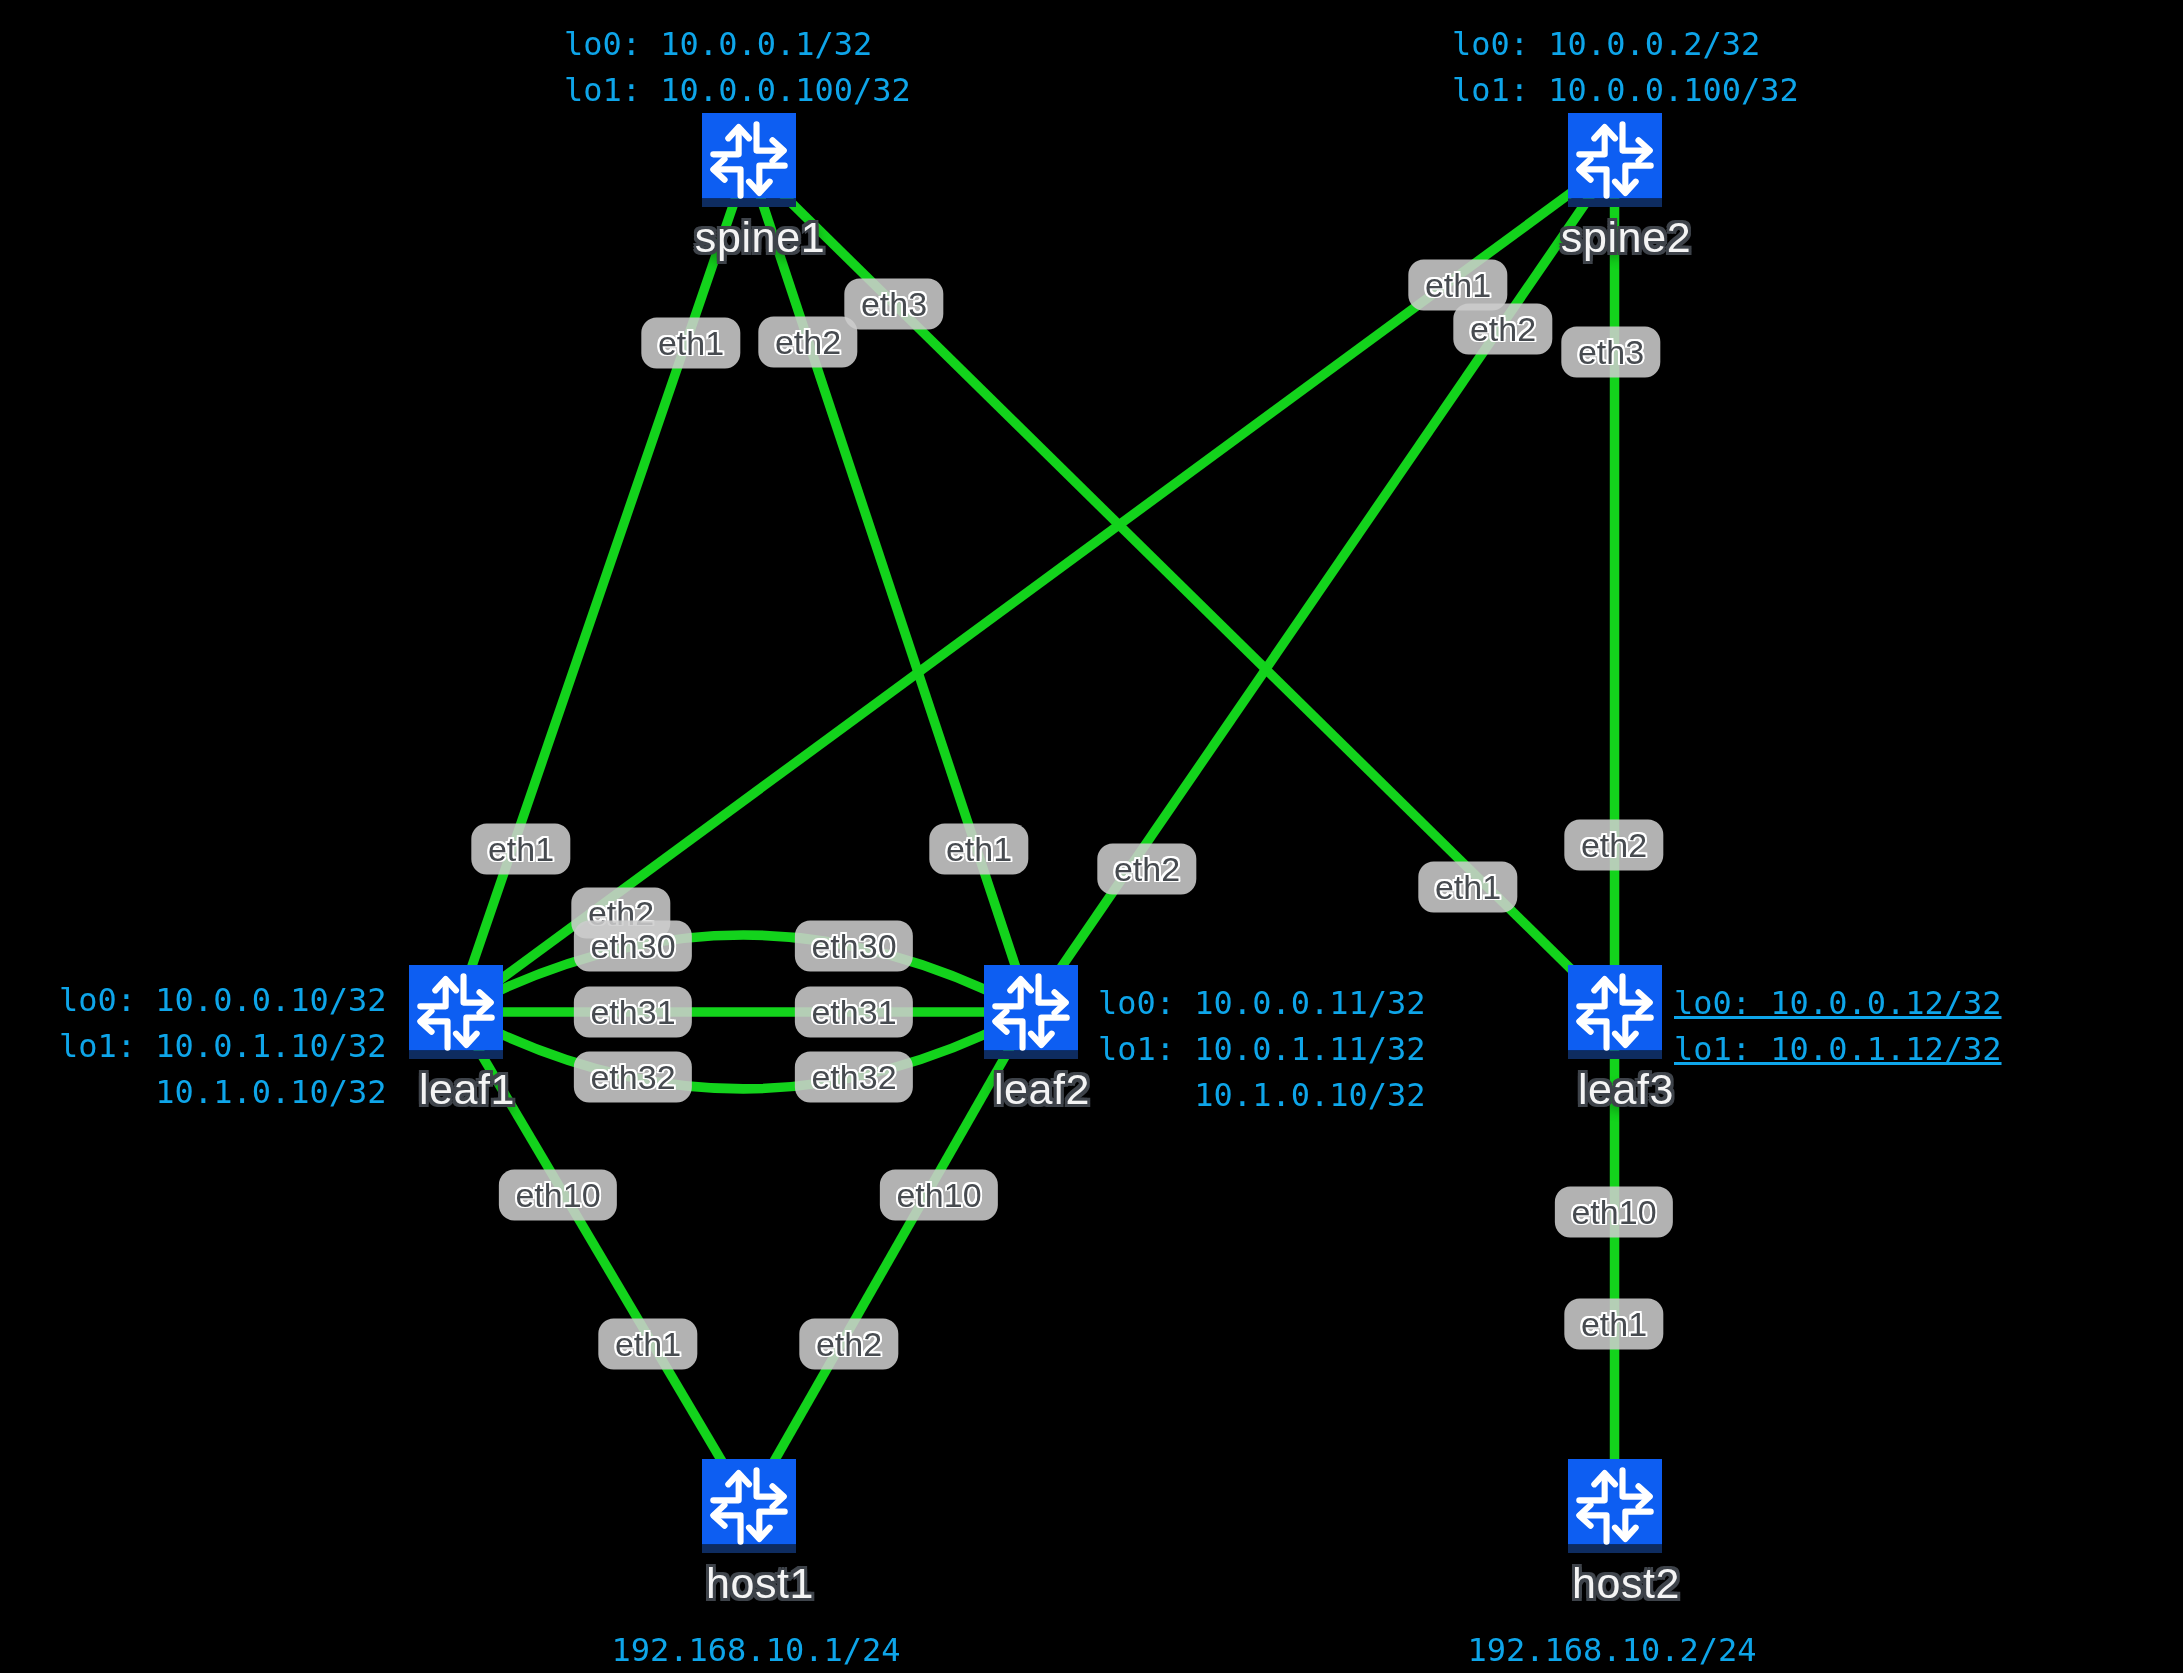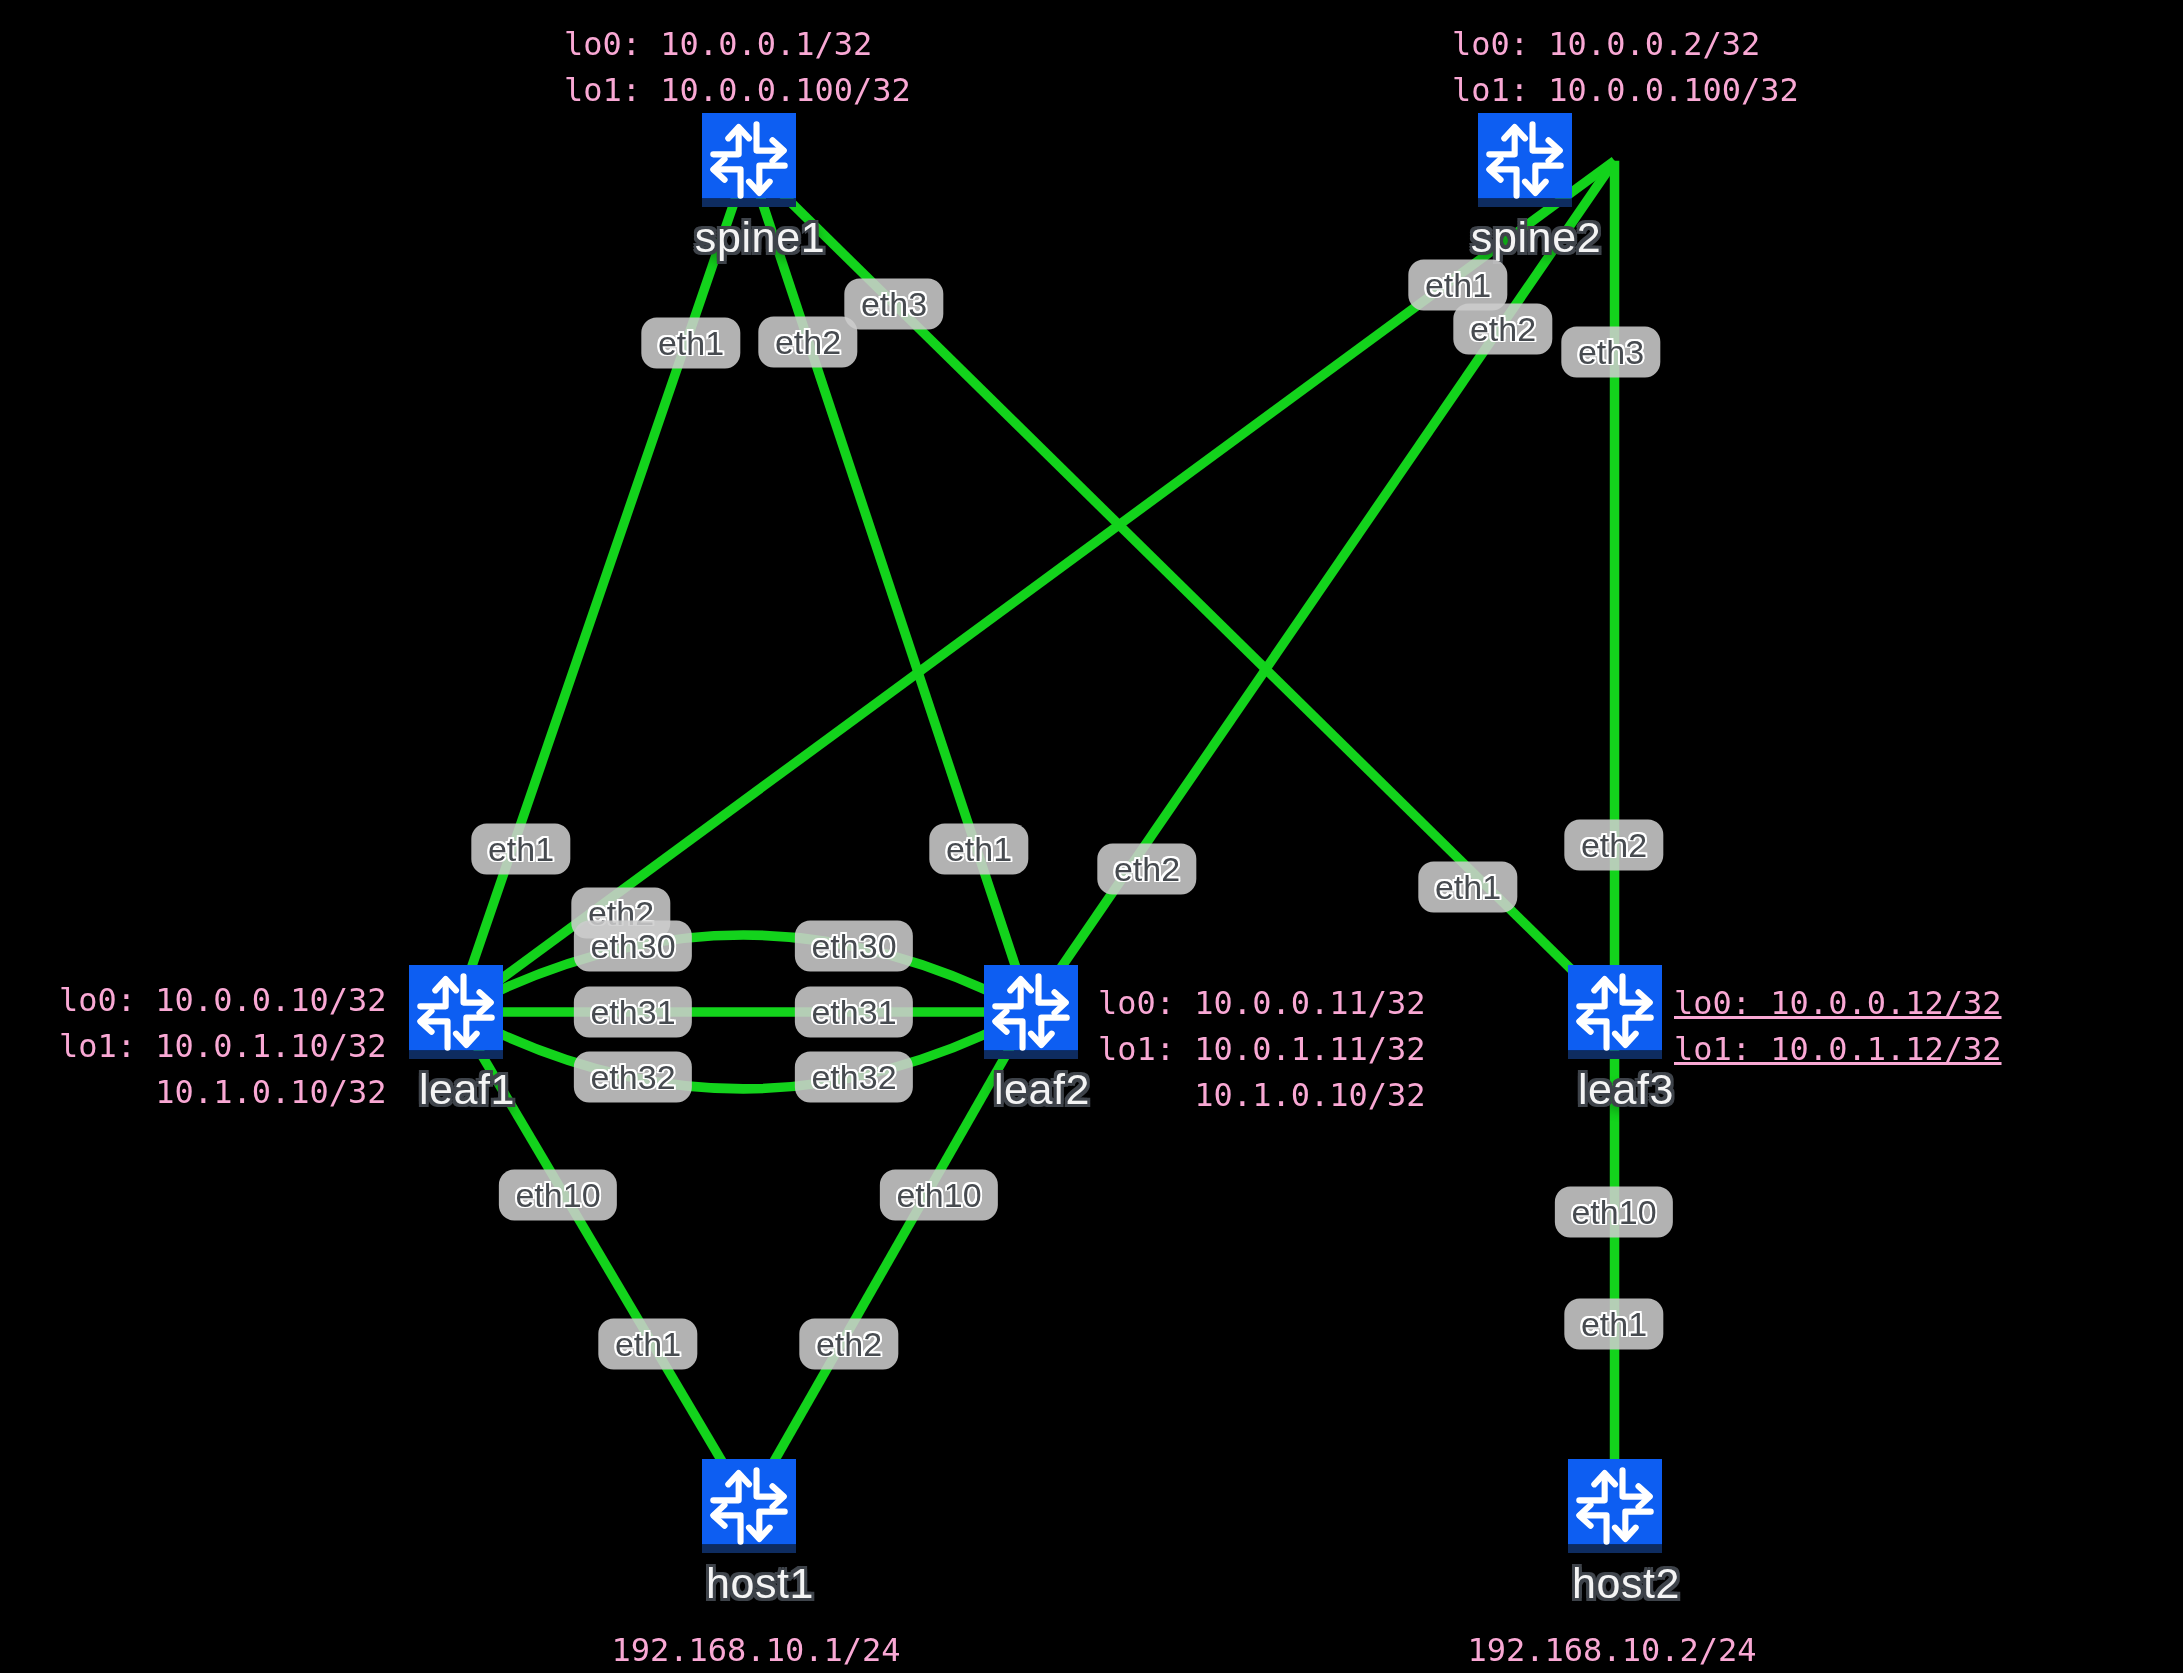--- a/index.html
+++ b/index.html
@@ -12,21 +12,21 @@
   .node-label{position:absolute;top:100px;left:50%;transform:translateX(-50%);
     font-size:43px;color:#f4f4f4;white-space:nowrap;letter-spacing:0.6px;
     text-shadow:-3px -3px 0 #3e434a,3px -3px 0 #3e434a,-3px 3px 0 #3e434a,3px 3px 0 #3e434a,
       -3px 0 0 #3e434a,3px 0 0 #3e434a,0 -3px 0 #3e434a,0 3px 0 #3e434a,0 6px 10.7px rgba(0,0,0,.7);}
   .elabel{position:absolute;transform:translate(-50%,-50%);
     background:rgba(204,204,204,0.87);border-radius:15.4px;padding:6px 16.6px;
     font-size:34px;color:#474b50;white-space:nowrap;
     text-shadow:-1.8px -1.8px 0 #fff,1.8px -1.8px 0 #fff,-1.8px 1.8px 0 #fff,1.8px 1.8px 0 #fff,
       -1.8px 0 0 #fff,1.8px 0 0 #fff,0 -1.8px 0 #fff,0 1.8px 0 #fff;}
   .ann{position:absolute;font-family:"DejaVu Sans Mono",monospace;font-size:32px;
-       line-height:46px;color:#f9a8d4;white-space:pre;}
+       line-height:46px;color:#0ea5e9;white-space:pre;}
   .ann.centered{transform:translateX(-50%);}
 </style>
 </head>
 <body>
 
 <div class="canvas">
 
   <svg class="links" viewBox="0 0 3675 2817">
     <path class="link" d="M1260,270 L768,1703"></path>
     <path class="link" d="M1260,270 L1735,1703"></path>
@@ -53,21 +53,21 @@
           <path d="M75 29 L87 40 L75 51"></path>
         <path d="M41 88 L41 60 L13 60"></path>
           <path d="M24 49 L12 60 L24 71"></path>
         <path d="M88 56 L61 56 L61 84"></path>
           <path d="M50 73 L61 85 L72 73"></path>
       </g>
     </svg>
     <div class="node-label">spine1</div>
   </div>
 
-  <div class="node" style="left:1525px;top:160px;">
+  <div class="node" style="left:1615px;top:160px;">
     <svg viewBox="0 0 100 100" preserveAspectRatio="none">
       <rect x="0" y="0" width="100" height="91" fill="#0d5ef2"></rect>
       <rect x="0" y="91" width="100" height="9" fill="#0e2c60"></rect>
       <g stroke="#ffffff" stroke-width="6.5" fill="none" stroke-linecap="round" stroke-linejoin="round">
         <path d="M12 44 L39 44 L39 16"></path>
           <path d="M28 27 L39 15 L50 27"></path>
         <path d="M58 12 L58 40 L86 40"></path>
           <path d="M75 29 L87 40 L75 51"></path>
         <path d="M41 88 L41 60 L13 60"></path>
           <path d="M24 49 L12 60 L24 71"></path>

